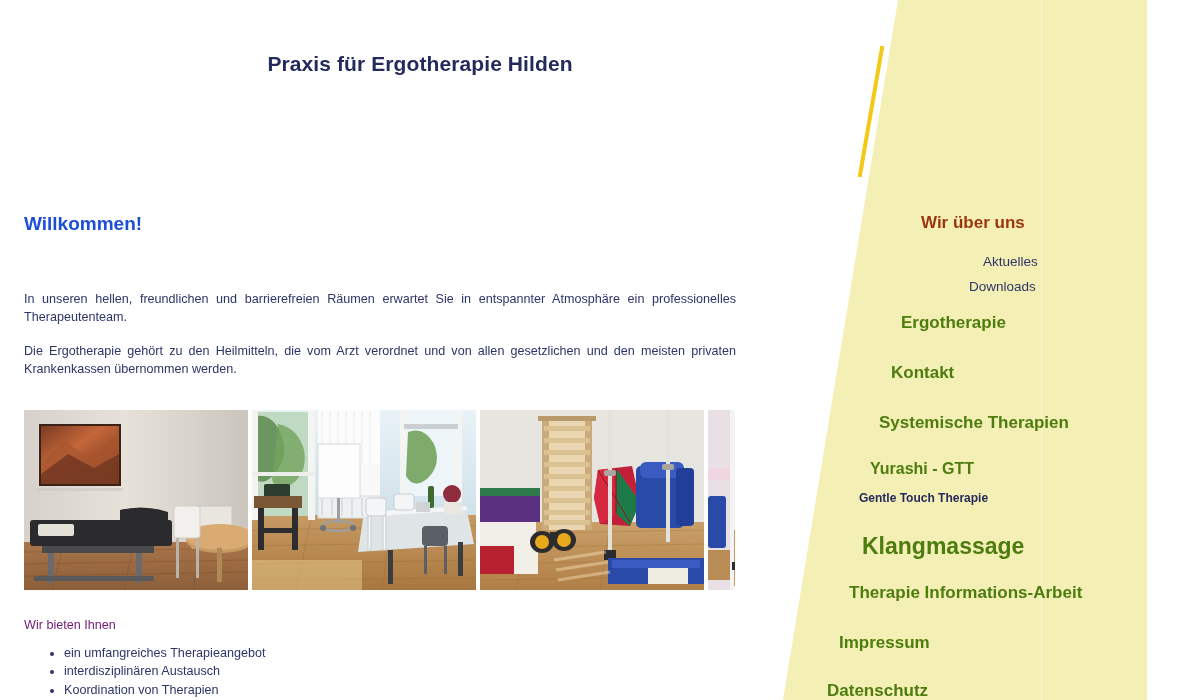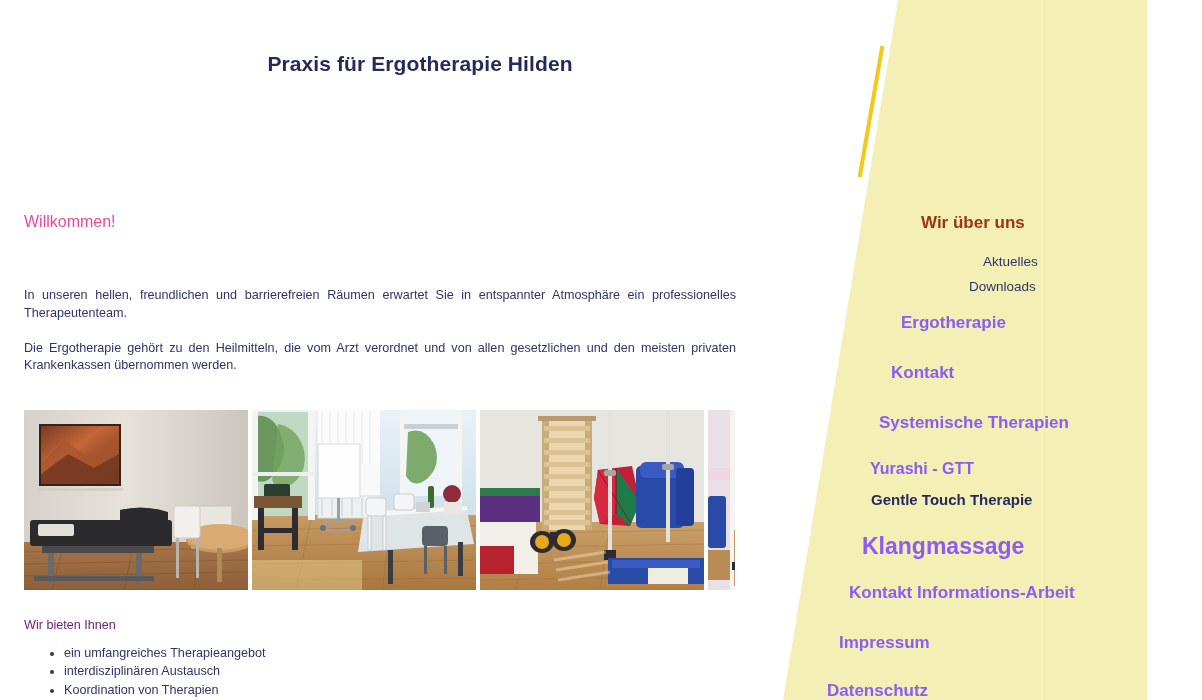--- a/index.html
+++ b/index.html
@@ -67,23 +67,23 @@
 
   
   .content {
     position: absolute;
     left: 4px;
     top: 212px;
     width: 712px;
     z-index: 3;
   }
   .welcome-heading {
-    font-size: 16px;
-    font-weight: normal;
-    color: #ec4899;
+    font-size: 19px;
+    font-weight: bold;
+    color: #1d4ed8;
     margin: 0 0 54px 0;
     line-height: 1.3;
   }
   .para {
     font-size: 12.6px;
     line-height: 1.42;
     color: #2d3569;
     text-align: justify;
     margin: 0 0 17px 0;
   }
@@ -140,21 +140,21 @@
     position: absolute;
     left: 763px;
     top: 0;
     width: 439px;
     height: 700px;
     z-index: 4;
   }
   .nav-item {
     position: absolute;
     white-space: nowrap;
-    color: #8b5cf6;
+    color: #4d7c0f;
     cursor: pointer;
   }
   .nav-item.primary {
     font-weight: bold;
   }
   .nav-item.sub {
     font-weight: normal;
     font-size: 13.5px;
     color: #2d3569;
   }
@@ -457,20 +457,20 @@
   </div>
 
   <nav class="nav">
     <a class="nav-item accent" style="left: 138px; top: 213px; font-size: 17px; text-align: center;">Wir über uns</a>
     <a class="nav-item sub" style="left: 200px; top: 254px; font-size: 13.5px;">Aktuelles</a>
     <a class="nav-item sub" style="left: 186px; top: 279px; font-size: 13.5px;">Downloads</a>
     <a class="nav-item primary" style="left: 118px; top: 313px; font-size: 17px;">Ergotherapie</a>
     <a class="nav-item primary" style="left: 108px; top: 363px; font-size: 17px;">Kontakt</a>
     <a class="nav-item primary" style="left: 96px; top: 413px; font-size: 17px;">Systemische Therapien</a>
     <a class="nav-item primary" style="left: 87px; top: 460px; font-size: 16px;">Yurashi - GTT</a>
-    <span class="nav-subtitle" style="left: 88px; top: 491px; font-size: 15px;">Gentle Touch Therapie</span>
+    <span class="nav-subtitle" style="left: 76px; top: 491px; font-size: 12px;">Gentle Touch Therapie</span>
     <a class="nav-item primary" style="left: 79px; top: 533px; font-size: 23px;">Klangmassage</a>
-    <a class="nav-item primary" style="left: 66px; top: 583px; font-size: 17px;">Kontakt Informations-Arbeit</a>
+    <a class="nav-item primary" style="left: 66px; top: 583px; font-size: 17px;">Therapie Informations-Arbeit</a>
     <a class="nav-item primary" style="left: 56px; top: 633px; font-size: 17px;">Impressum</a>
     <a class="nav-item primary" style="left: 44px; top: 681px; font-size: 17px;">Datenschutz</a>
   </nav>
 
 </div>
 
 </body></html>

